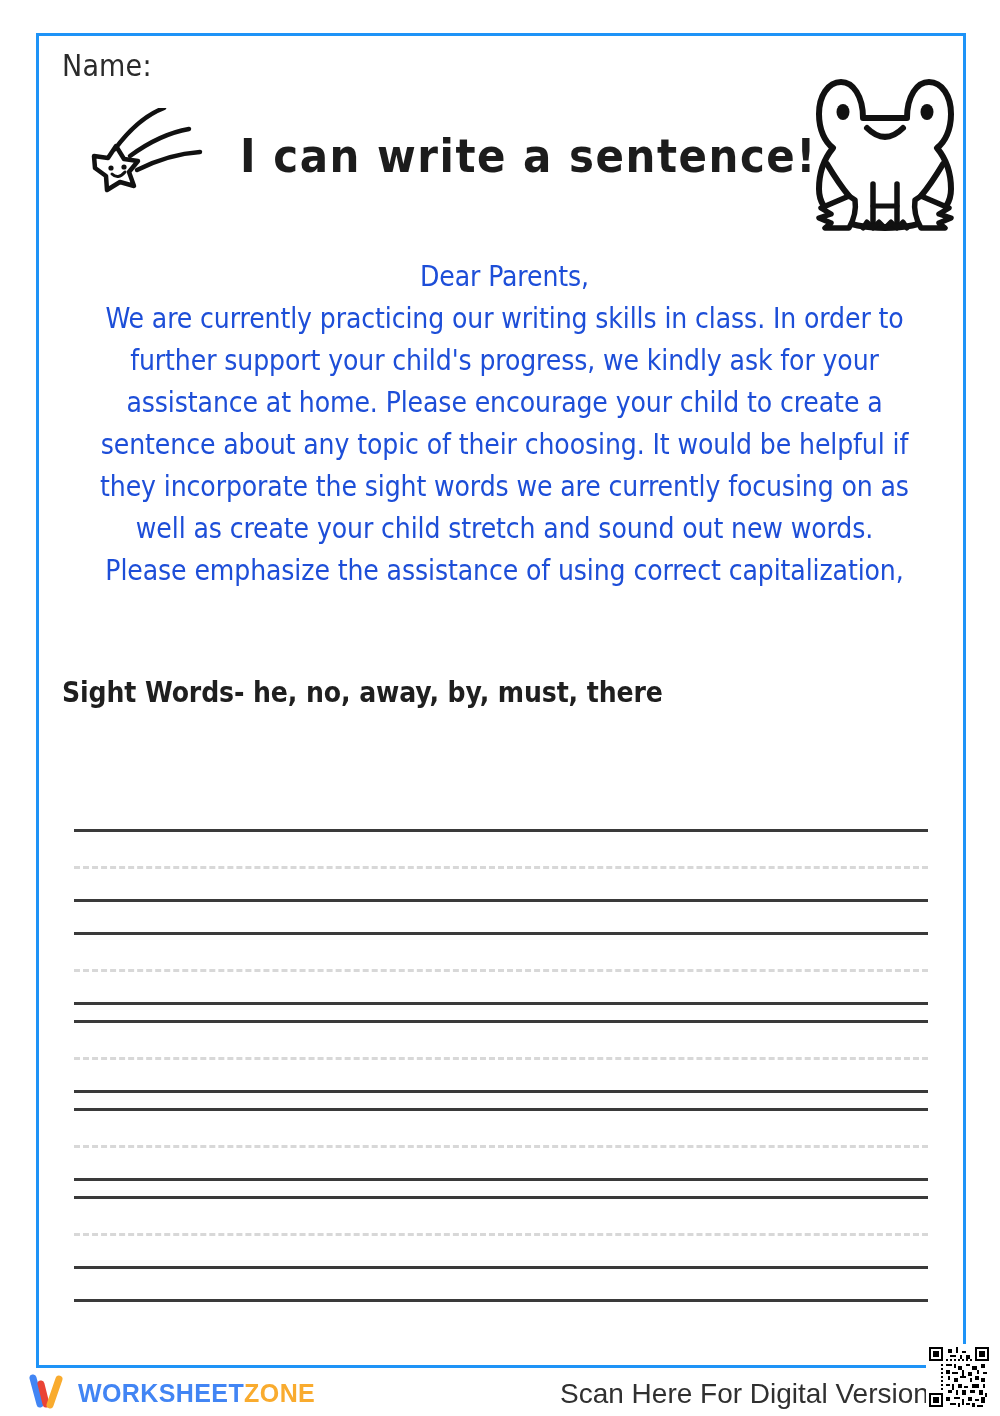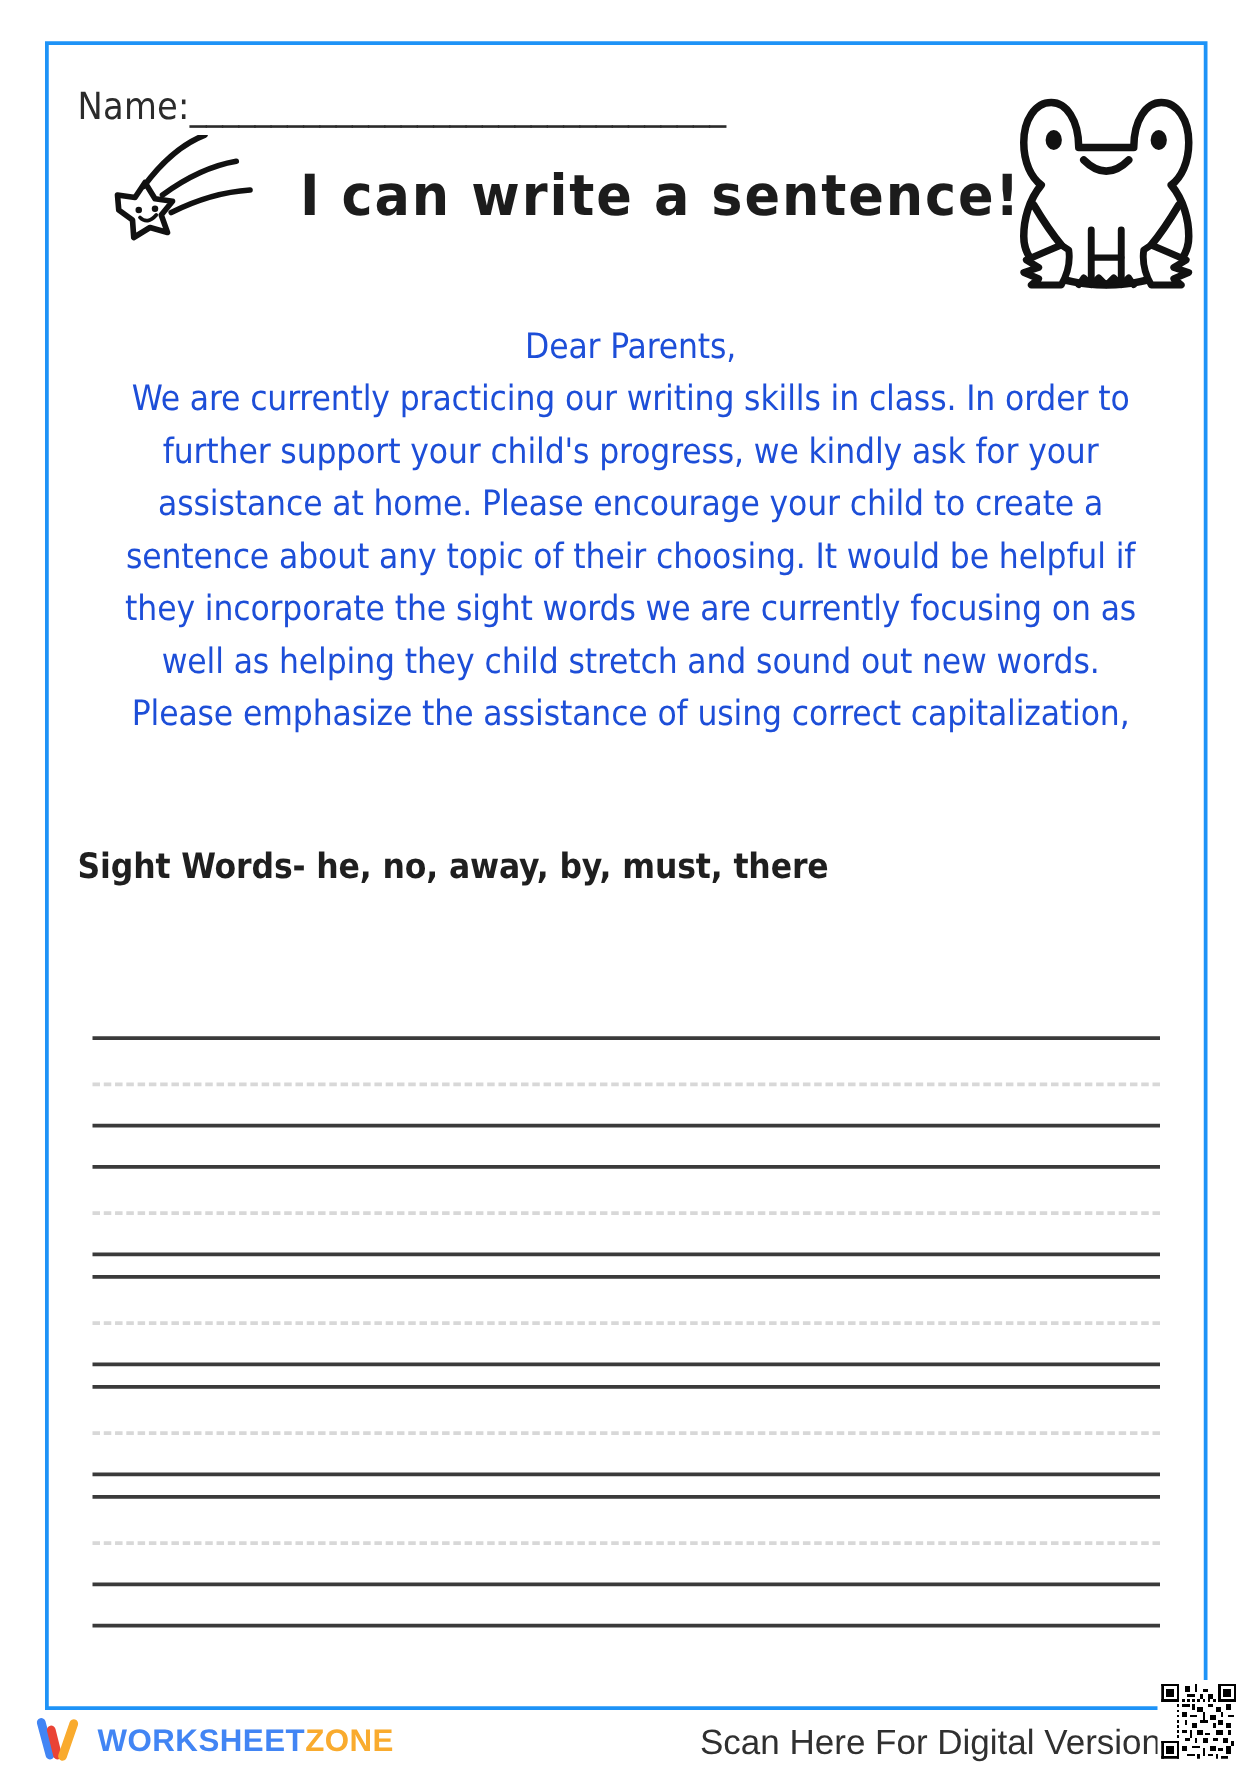--- a/index.html
+++ b/index.html
@@ -32,21 +32,21 @@
     height: 1335px;
     border: 3px solid #1e93f7;
     box-sizing: border-box;
     background: transparent;
   }
 
   
   #name-row {
     position: absolute;
     left: 62px;
-    top: 68px;
+    top: 48px;
     width: 700px;
     height: 44px;
     display: flex;
     align-items: baseline;
     white-space: nowrap;
   }
   #name-row .nm-label {
     font-family: "DejaVu Sans Condensed", "Liberation Sans", sans-serif;
     font-size: 30px;
     color: #2b2b2b;
@@ -208,21 +208,20 @@
 </style>
 </head>
 <body>
 
 <div id="page">
 
   <div id="sheet-border"></div>
 
   <div id="name-row">
     <span class="nm-label">Name:</span>
-    <span class="nm-rule">_________________________________</span>
   </div>
 
   <div id="title-band">
 
     <svg id="star-art" viewBox="0 0 150 110" fill="none">
 
       <path d="M36 48 L50 50 L58 38 L66 51 L80 53 L71 64 L76 78 L62 74 L49 82 L48 68 L37 60 Z" stroke="#111" stroke-width="4.5" stroke-linejoin="round" stroke-linecap="round" fill="#fff"></path>
 
       <circle cx="53" cy="60" r="2.6" fill="#111"></circle>
       <circle cx="66" cy="59" r="2.6" fill="#111"></circle>
@@ -270,21 +269,21 @@
     </svg>
   </div>
 
   <div id="letter">
     <div class="ln">Dear Parents,</div>
     <div class="ln">We are currently practicing our writing skills in class. In order to</div>
     <div class="ln">further support your child's progress, we kindly ask for your</div>
     <div class="ln">assistance at home. Please encourage your child to create a</div>
     <div class="ln">sentence about any topic of their choosing. It would be helpful if</div>
     <div class="ln">they incorporate the sight words we are currently focusing on as</div>
-    <div class="ln">well as helping they child stretch and sound out new words.</div>
+    <div class="ln">well as create your child stretch and sound out new words.</div>
     <div class="ln">Please emphasize the assistance of using correct capitalization,</div>
   </div>
 
   <div id="sight-words">Sight Words- he, no, away, by, must, there</div>
 
   <div id="writing-area">
       <div class="wline solid" style="top: 829px;"></div>
       <div class="wline solid" style="top: 899px;"></div>
       <div class="wline solid" style="top: 932px;"></div>
       <div class="wline solid" style="top: 1002px;"></div>

